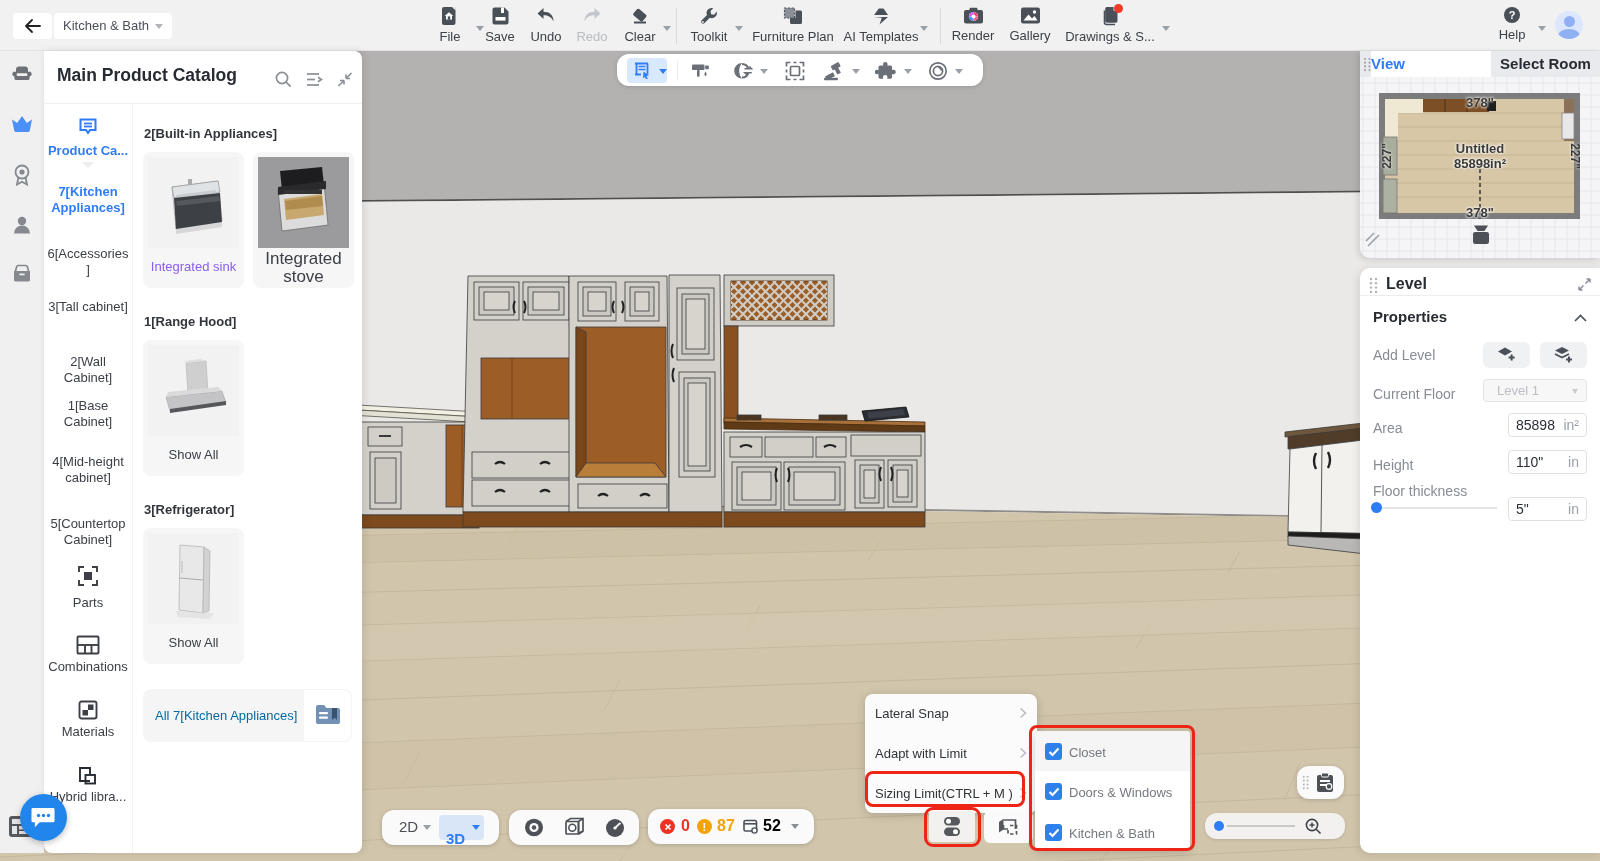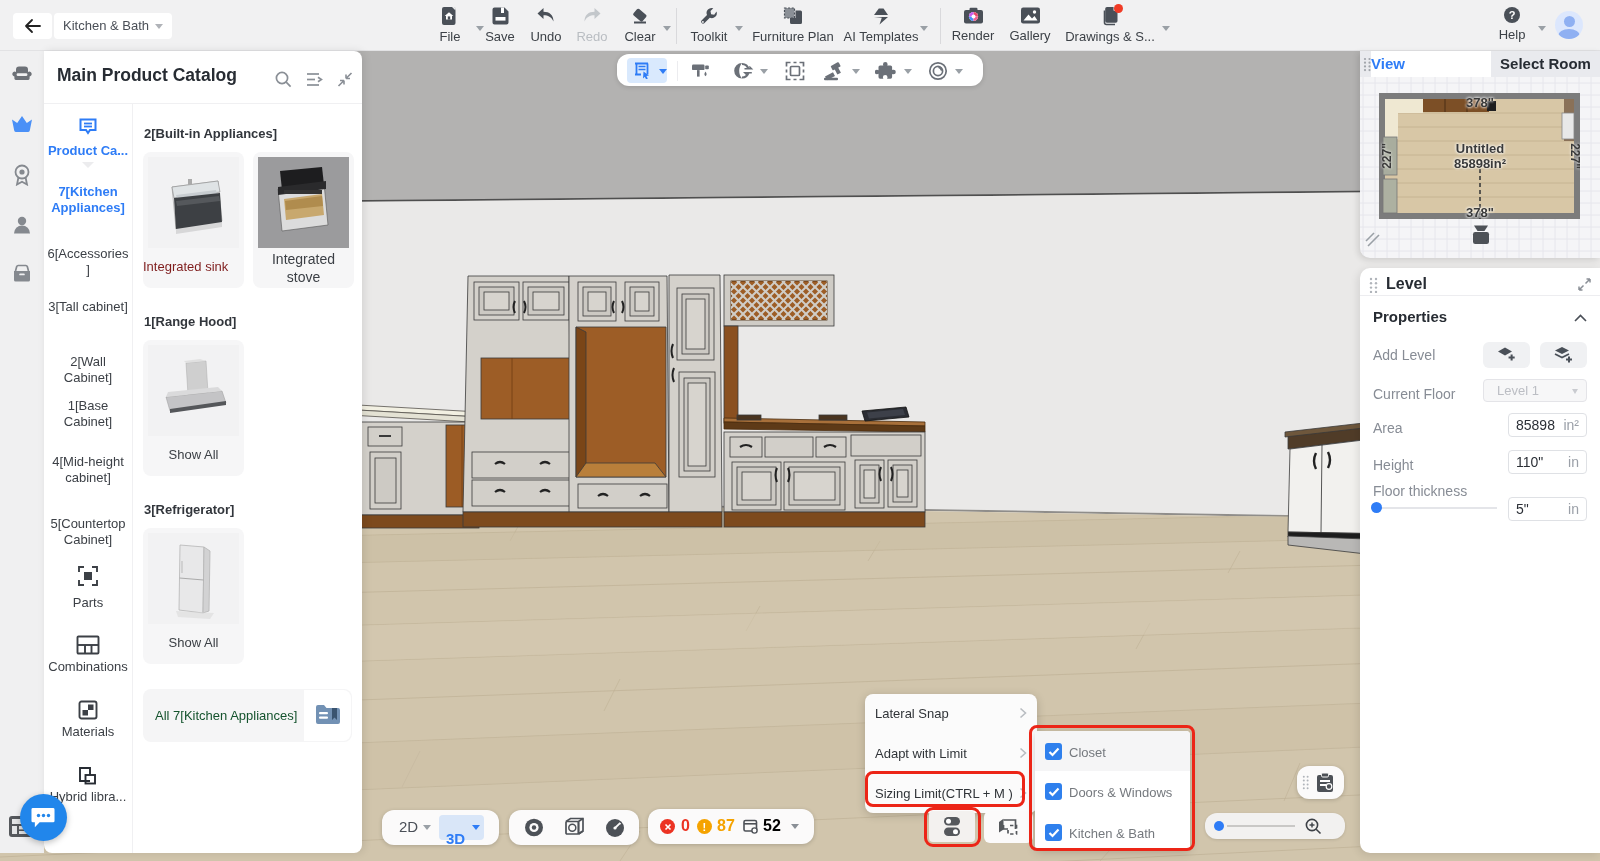--- a/index.html
+++ b/index.html
@@ -479,34 +479,34 @@
       <svg style="margin:5px 0 0 5px" width="91" height="91" viewBox="0 0 91 91">
           <rect width="91" height="91" fill="#f2f2f3"></rect>
           <polygon points="24,30 70,24 74,64 28,72" fill="#e9e9ea" stroke="#999" stroke-width=".6"></polygon>
           <polygon points="24,30 70,24 72,35 26,41" fill="#dfe3e5" stroke="#888" stroke-width=".6"></polygon>
           <polygon points="28,38 68,33 70,40 30,45" fill="#c8cdd1"></polygon>
           <polygon points="26,41 72,36 74,66 28,73" fill="#3d4044"></polygon>
           <polygon points="28,44 71,39 72,44 29,49" fill="#55585c"></polygon>
           <rect x="40" y="22" width="4" height="6" fill="#aaa"></rect>
           <polygon points="28,72 74,65 74,70 28,77" fill="#d7d7d8"></polygon>
         </svg>
-      <div style="position:absolute;left:0;top:107px;width:100%;font-size:13px;color:#7f1d1d">Integrated sink</div>
+      <div style="position:absolute;left:0;top:107px;width:100%;text-align:center;font-size:13px;color:#8b5cf6">Integrated sink</div>
     </div>
 
     <div class="abs" style="left:121px;top:101px;width:101px;height:136px;background:#f6f6f7;border-radius:8px">
       <svg style="margin:5px 0 0 5px" width="91" height="91" viewBox="0 0 91 91">
           <rect width="91" height="91" fill="#9b9b9d"></rect>
           <polygon points="20,32 66,26 70,68 24,74" fill="#dcdcdc" stroke="#555" stroke-width=".6"></polygon>
           <polygon points="22,14 64,10 66,28 24,33" fill="#1d1d1f"></polygon>
           <polygon points="20,30 68,24 68,32 20,38" fill="#2a2a2c"></polygon>
           <polygon points="26,42 64,37 66,58 28,63" fill="#c8a86e"></polygon>
           <polygon points="27,44 64,39 65,49 28,53" fill="#b08c4e"></polygon>
           <rect x="26" y="33" width="38" height="4" fill="#333"></rect>
         </svg>
-      <div style="position:absolute;left:0;top:98px;width:100%;text-align:center;font-size:14px;color:#3c4046;line-height:18px">Integrated<br>stove</div>
+      <div style="position:absolute;left:0;top:98px;width:100%;text-align:center;font-size:17px;color:#3c4046;line-height:18px">Integrated<br>stove</div>
     </div>
     <div class="abs" style="left:12px;top:263px;font-size:13px;font-weight:bold;color:#32363c">1[Range Hood]</div>
 
     <div class="abs" style="left:11px;top:289px;width:101px;height:136px;background:#f6f6f7;border-radius:8px">
       <svg style="margin:5px 0 0 5px" width="91" height="91" viewBox="0 0 91 91">
           <rect width="91" height="91" fill="#f2f2f3"></rect>
           <polygon points="38,18 58,16 60,48 40,50" fill="#cfcfcf" stroke="#aaa" stroke-width=".5"></polygon>
           <polygon points="38,18 58,16 52,14 36,16" fill="#e0e0e0"></polygon>
           <polygon points="18,52 74,46 78,58 22,66" fill="#c4c4c6" stroke="#999" stroke-width=".5"></polygon>
           <polygon points="18,52 74,46 70,42 20,47" fill="#dadadb"></polygon>
@@ -522,21 +522,21 @@
           <polygon points="32,12 56,14 55,80 31,77" fill="#e8e8e9" stroke="#b5b5b5" stroke-width=".8"></polygon>
           <polygon points="56,14 62,18 61,78 55,80" fill="#d2d2d3" stroke="#b5b5b5" stroke-width=".8"></polygon>
           <line x1="31.5" y1="45" x2="55.5" y2="47" stroke="#aaa"></line>
           <line x1="34" y1="28" x2="34" y2="40" stroke="#b9b9b9"></line>
           <polygon points="28,78 66,80 62,86 30,84" fill="#dadada" opacity=".6" stroke="none"></polygon>
         </svg>
       <div style="position:absolute;left:0;top:107px;width:100%;text-align:center;font-size:13px;color:#3c4046">Show All</div>
     </div>
 
     <div class="abs" style="left:11px;top:638px;width:209px;height:53px;background:#f5f5f6;border-radius:8px">
-      <div style="position:absolute;left:12px;top:19px;font-size:13px;color:#14532d">All 7[Kitchen Appliances]</div>
+      <div style="position:absolute;left:12px;top:19px;font-size:13px;color:#0369a1">All 7[Kitchen Appliances]</div>
       <div style="position:absolute;right:1px;top:1px;width:47px;height:51px;background:#fff;border-radius:0 8px 8px 0">
         <svg style="margin:14px 0 0 11px" width="26" height="22" viewBox="0 0 26 22">
             <path d="M1 3 a2 2 0 0 1 2 -2 h6 l2.5 3 h11.5 a2 2 0 0 1 2 2 v12 a2 2 0 0 1 -2 2 h-20 a2 2 0 0 1 -2 -2 z" fill="#7291b4"></path>
             <rect x="4" y="8" width="9" height="2.2" rx="1" fill="#fff"></rect>
             <rect x="4" y="12.5" width="9" height="2.2" rx="1" fill="#fff"></rect>
             <path d="M17 4 h5 v12 l-2.5 -2.5 L17 16 z" fill="#39536f"></path>
           </svg>
       </div>
     </div>
   </div>

